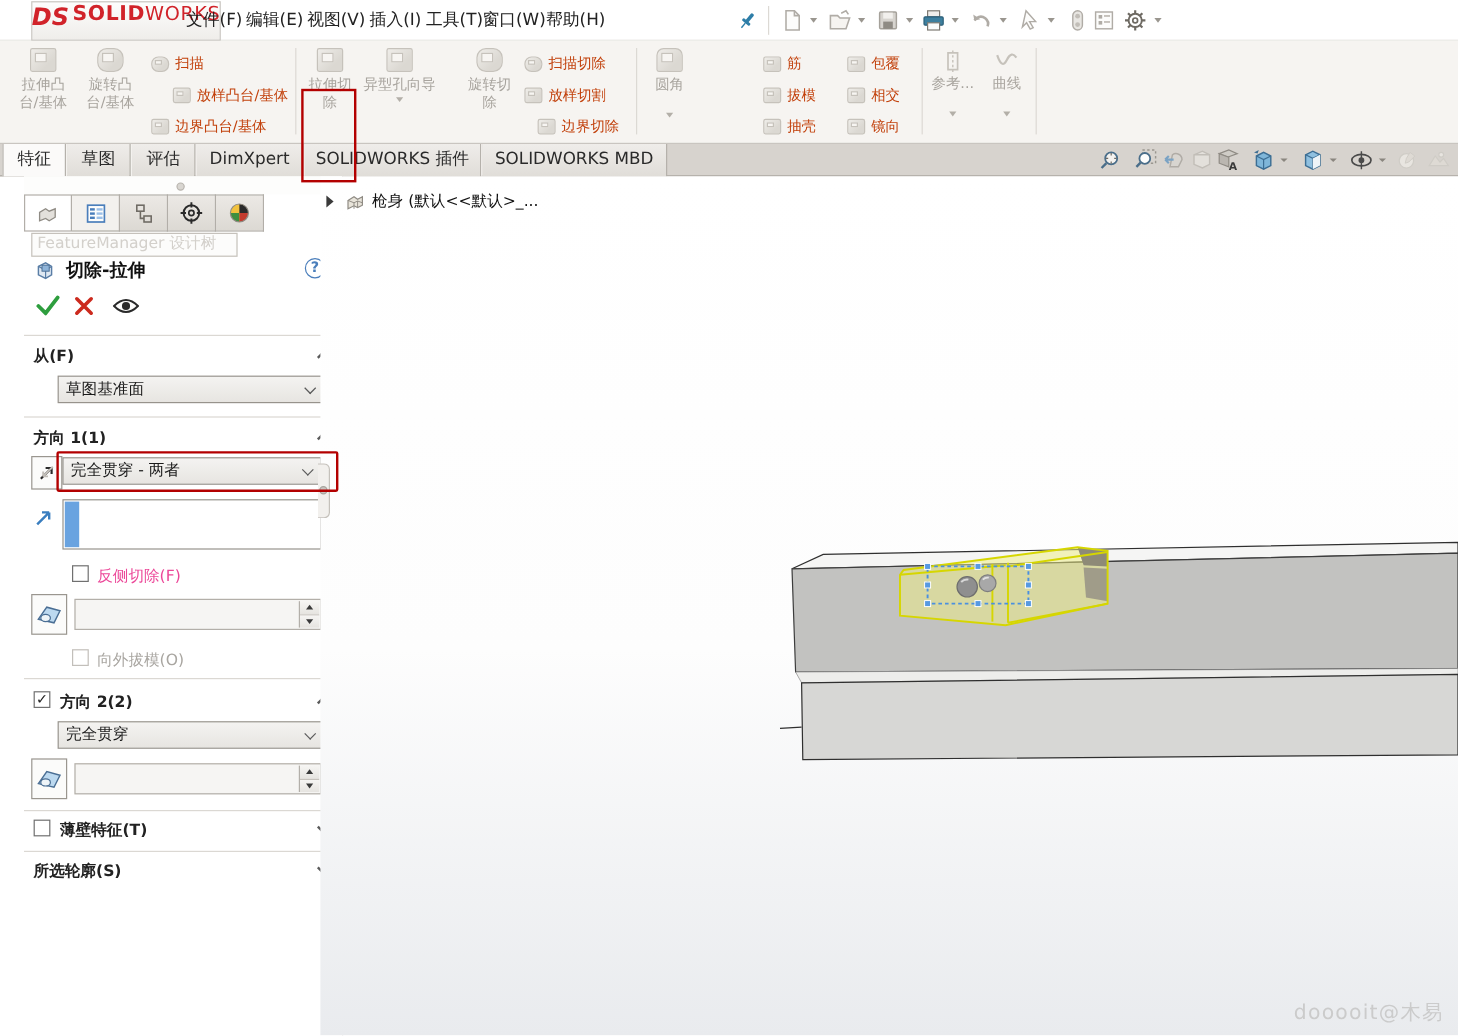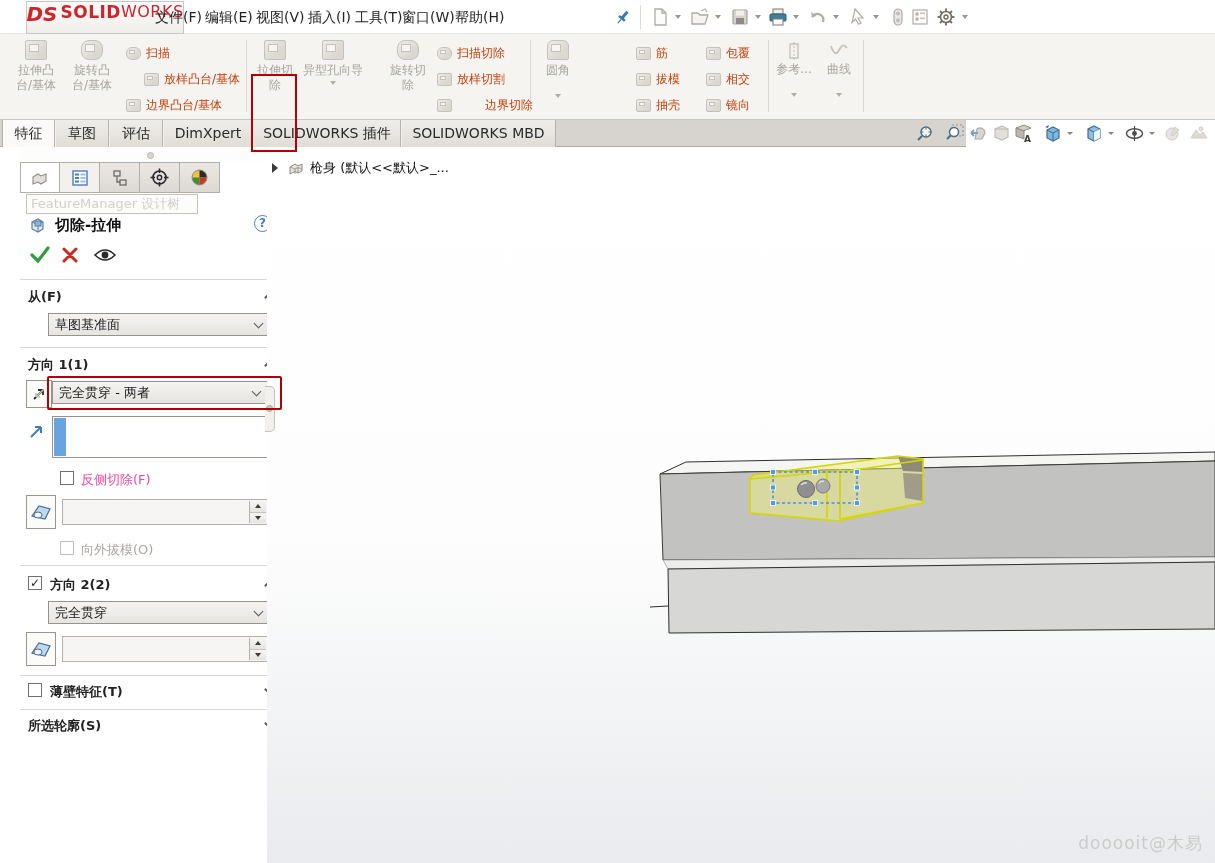--- a/index.html
+++ b/index.html
@@ -26,21 +26,21 @@
   .rb-small-row { position:absolute; height:22px; display:flex; align-items:center; }
   .rb-small-row .lbl { font-size:12px; color:#c2410c; margin-left:5px; white-space:nowrap; }
   .cubeicon { width:22px; height:20px; background:linear-gradient(135deg,#efede9 0%,#dbd8d2 70%); border:1px solid #c6c2bb; border-radius:2px; margin-bottom:3px; position:relative; }
   .cubeicon:after { content:""; position:absolute; left:3px; top:3px; right:7px; bottom:7px; border:1px solid #c6c2bb; background:#f7f5f2; }
   .cubeicon.sm { width:15px; height:13px; margin-bottom:0; }
   .cubeicon.sm:after { left:2px; top:2px; right:5px; bottom:5px; }
   .rb-caret { width:0; height:0; border-left:3.5px solid transparent; border-right:3.5px solid transparent; border-top:4px solid #b3afa8; margin-top:3px; }
   #ribbon-redbox { left:251px; top:40px; width:46px; height:78px; border:2px solid #b30000; z-index:5; }
 
   
-  #tabrow { left:0; top:120px; width:966px; height:27px; background:#d7d3ce; border-bottom:1px solid #aeaaa4; }
+  #tabrow { left:0; top:120px; width:1215px; height:27px; background:#d7d3ce; border-bottom:1px solid #aeaaa4; }
   .doc-tab { position:absolute; top:0; height:27px; line-height:26px; text-align:center; font-size:14px; color:#2a2a2a; background:linear-gradient(#efedea,#e0ddd8); border-right:1px solid #b5b1ab; border-left:1px solid #f4f2ef; }
   .doc-tab.active { background:#fbfaf9; font-weight:normal; border-left:1px solid #b5b1ab; }
   .hud-icon { position:absolute; top:3px; width:21px; height:21px; }
   .hud-caret { position:absolute; top:12px; width:0; height:0; border-left:3px solid transparent; border-right:3px solid transparent; border-top:3.5px solid #8a867f; }
 
   
   #panel { left:0; top:147px; width:266px; height:716px; background:#ffffff; border-right:1px solid #b5b1ab;margin-left:20px; }
   #panel-grip { left:0; top:0; width:265px; height:15px; background:#fdfdfc; }
   #panel-grip .dot { position:absolute; left:127px; top:5px; width:7px; height:7px; border-radius:50%; background:#d9d6d1; border:1px solid #b9b5af; }
   .pm-tab { position:absolute; top:15px; width:40px; height:31px; background:linear-gradient(#ece9e5,#dcd9d3); border:1px solid #b2aea8; border-left:none; display:flex; align-items:center; justify-content:center; }
@@ -225,21 +225,21 @@
     </div>
 
     <div class="rb-small-row" style="left:437px; top:8px;">
       <div class="cubeicon sm" style="border-radius:6px;"></div>
         <span class="lbl">扫描切除</span>
     </div>
     <div class="rb-small-row" style="left:437px; top:34px;">
       <div class="cubeicon sm"></div>
         <span class="lbl">放样切割</span>
     </div>
-    <div class="rb-small-row" style="left:437px; top:60px;gap:28px;">
+    <div class="rb-small-row" style="left:448px; top:60px;">
       <div class="cubeicon sm"></div>
         <span class="lbl">边界切除</span>
     </div>
 
     <div class="rb-big" style="left:538px; width:40px;">
       <div class="cubeicon" style="border-radius:6px 6px 2px 2px;"></div>
       <div class="lbl">圆角</div>
       <div class="rb-caret" style="margin-top:16px;"></div>
     </div>
 

